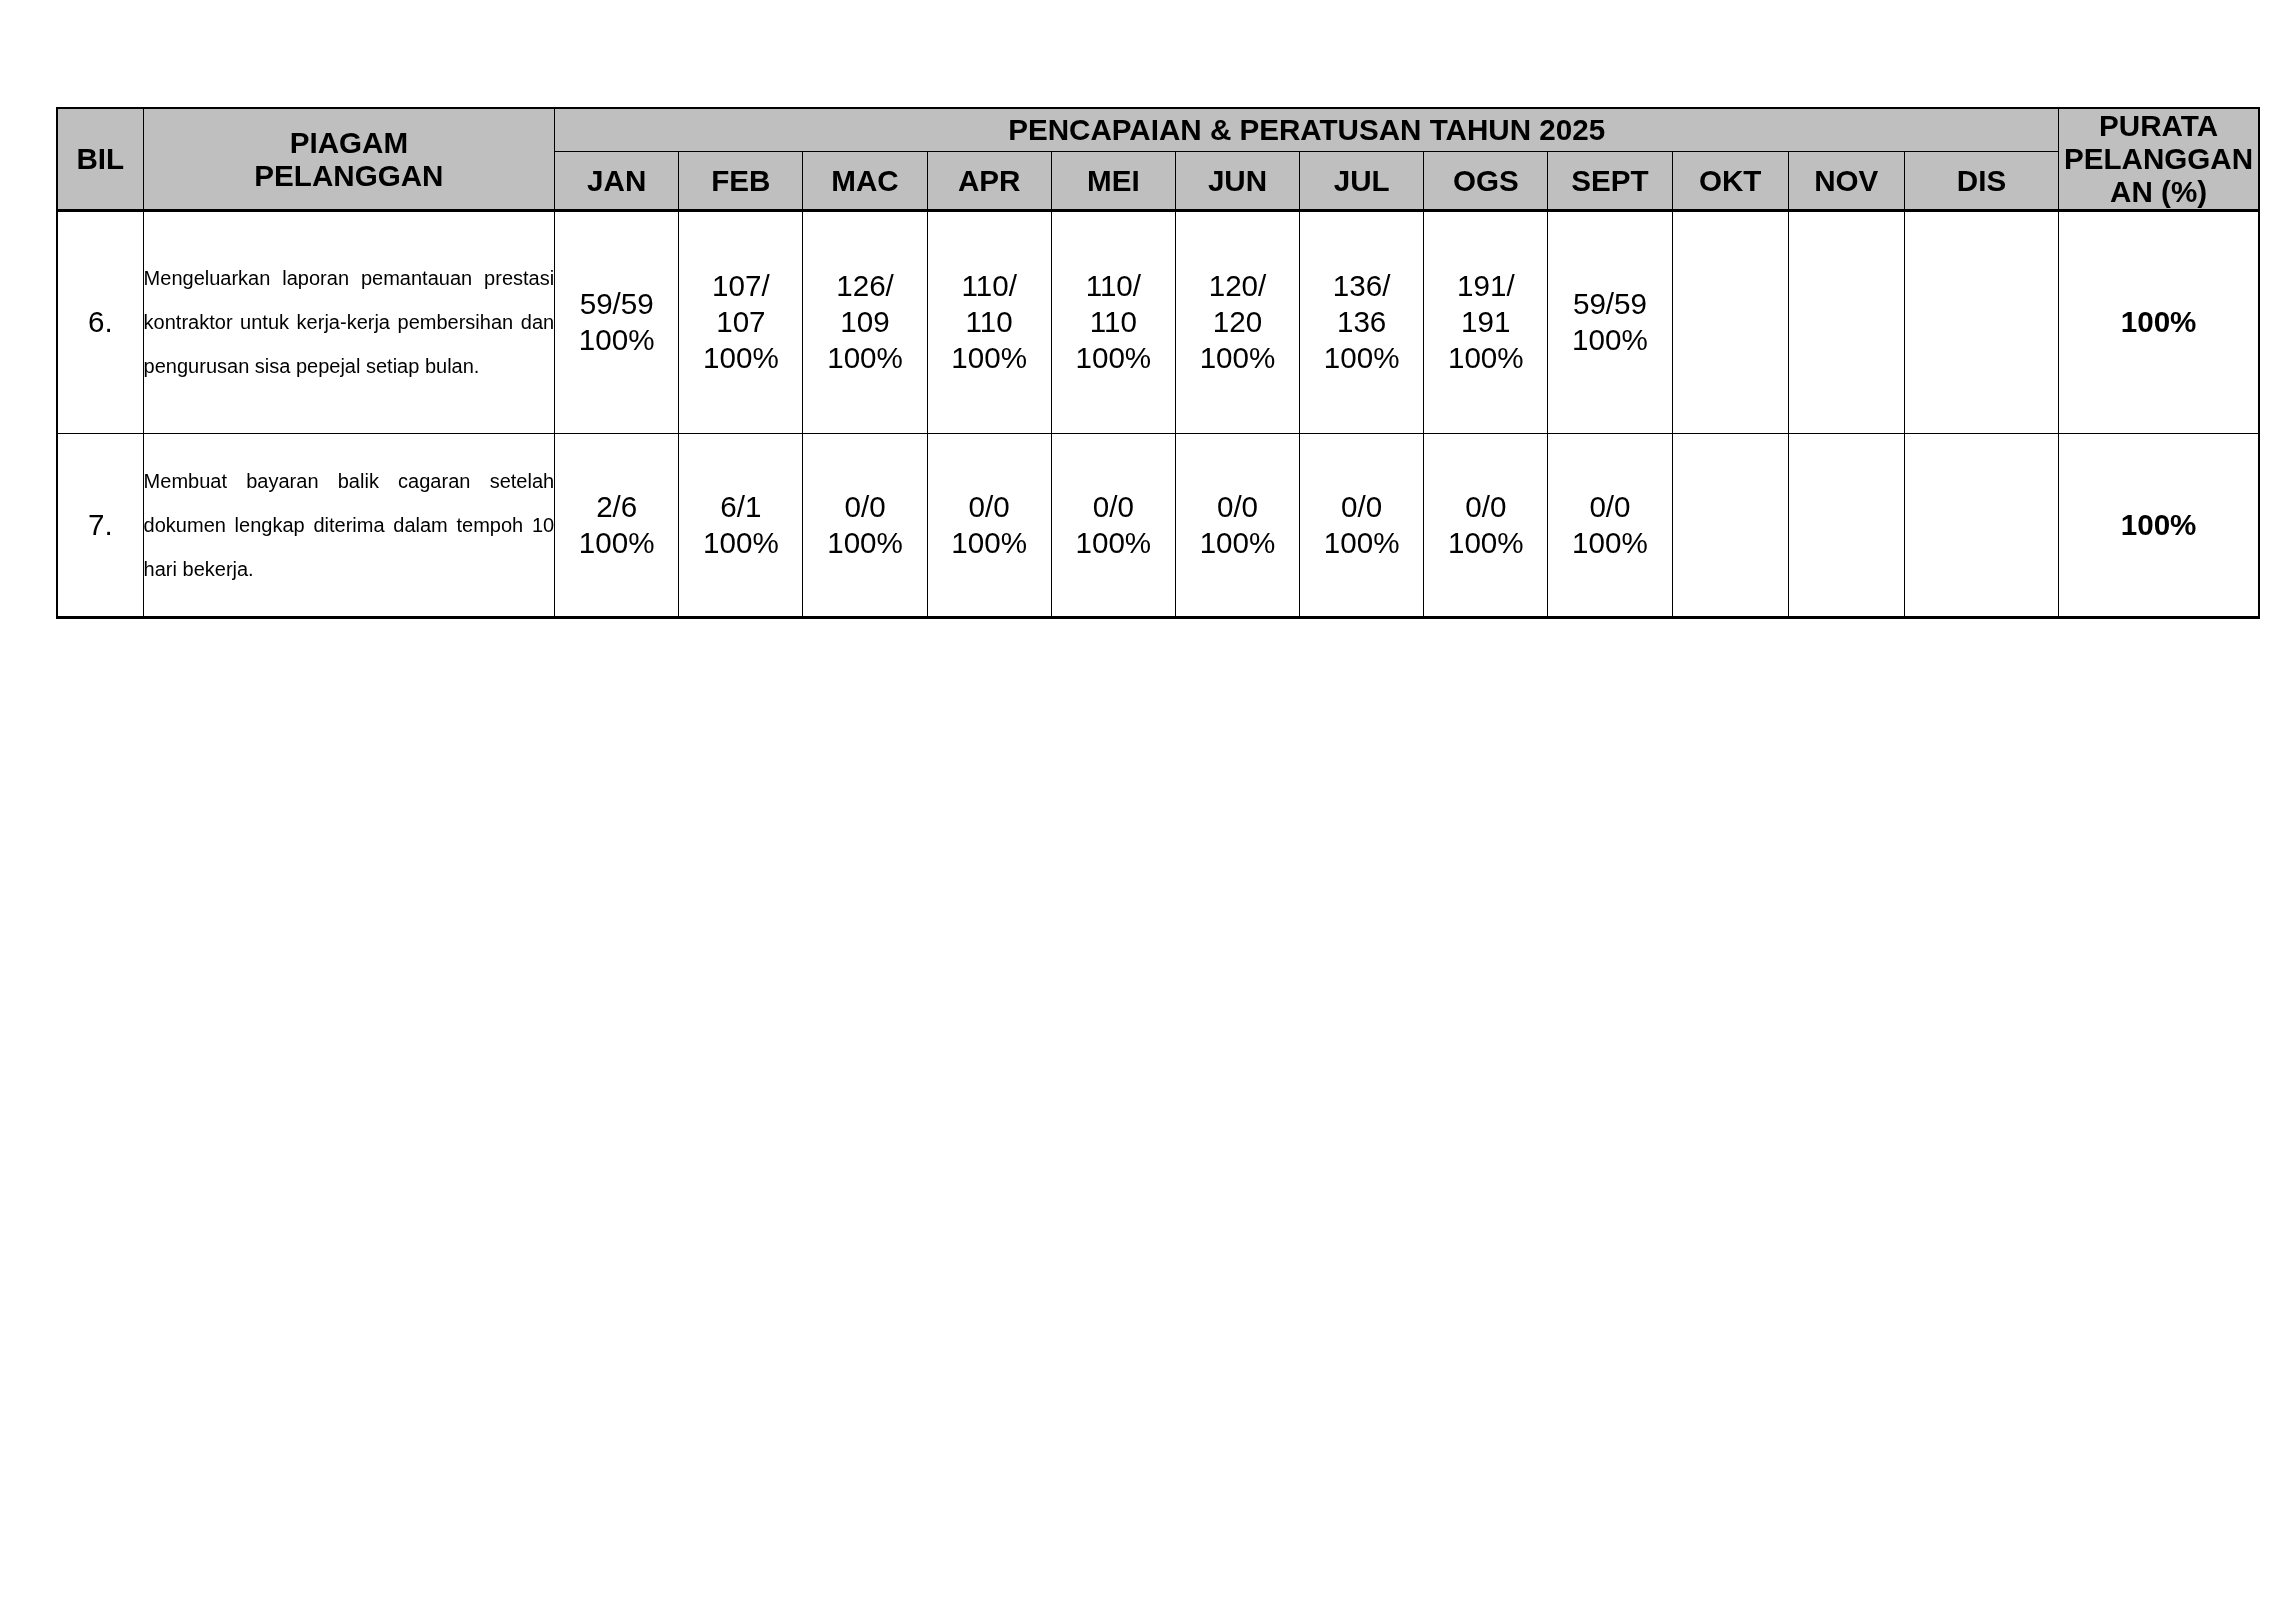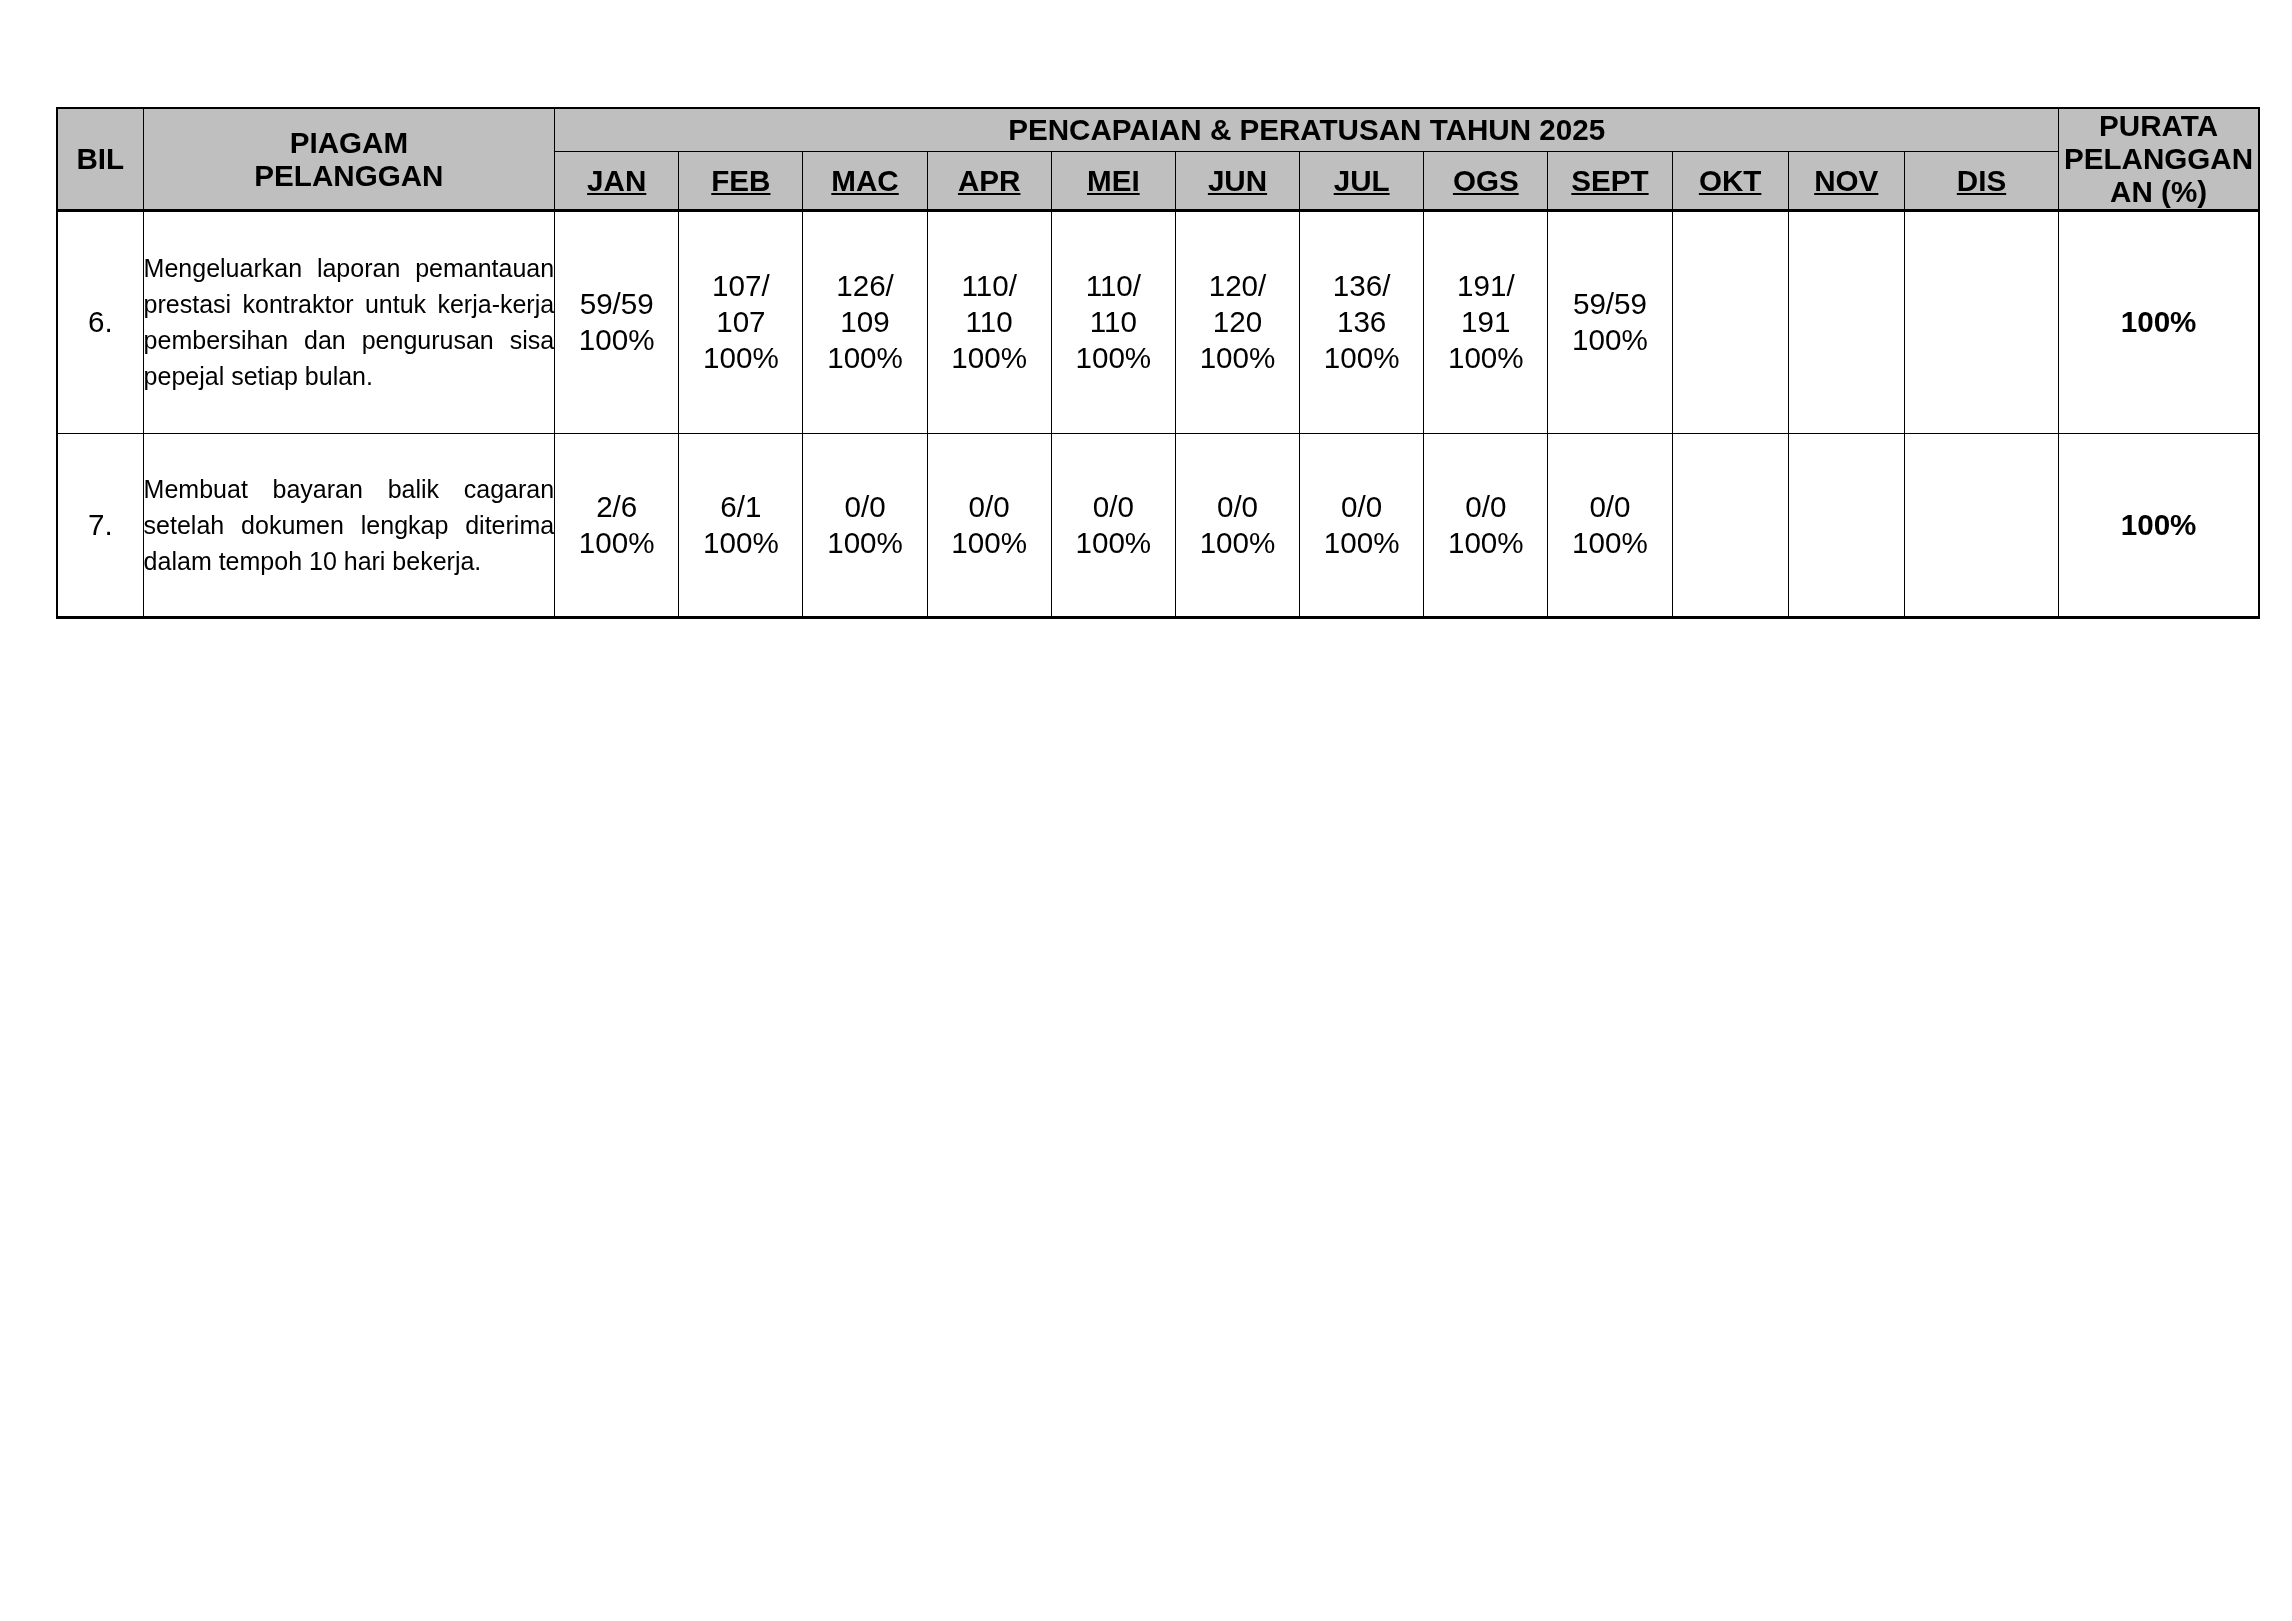--- a/index.html
+++ b/index.html
@@ -45,31 +45,31 @@
     vertical-align: middle;
     white-space: pre-line;
   }
   thead th.span2 {
     border-bottom-width: 3.6px;
   }
   thead th.title-cell {
     border-bottom-width: 1.8px;
   }
   tr.header-row-top    { height: 43px; }
-  tr.month-header-row  { height: 59px; text-decoration: underline; }
+  tr.month-header-row  { height: 59px; }
   tr.data-row-6        { height: 223px; }
   tr.data-row-7        { height: 184px; }
   td.bil-cell {
     font-size: 29.6px;
     text-align: center;
     vertical-align: middle;
   }
   td.desc-cell {
-    font-size: 25px;
-    line-height: 36px;
+    font-size: 20px;
+    line-height: 44px;
     text-align: justify;
     text-justify: inter-word;
     vertical-align: middle;
     padding: 3.6px 15px 3.6px 14.3px;
   }
   td.val-cell {
     font-size: 29.6px;
     line-height: 36px;
     text-align: center;
     vertical-align: middle;

